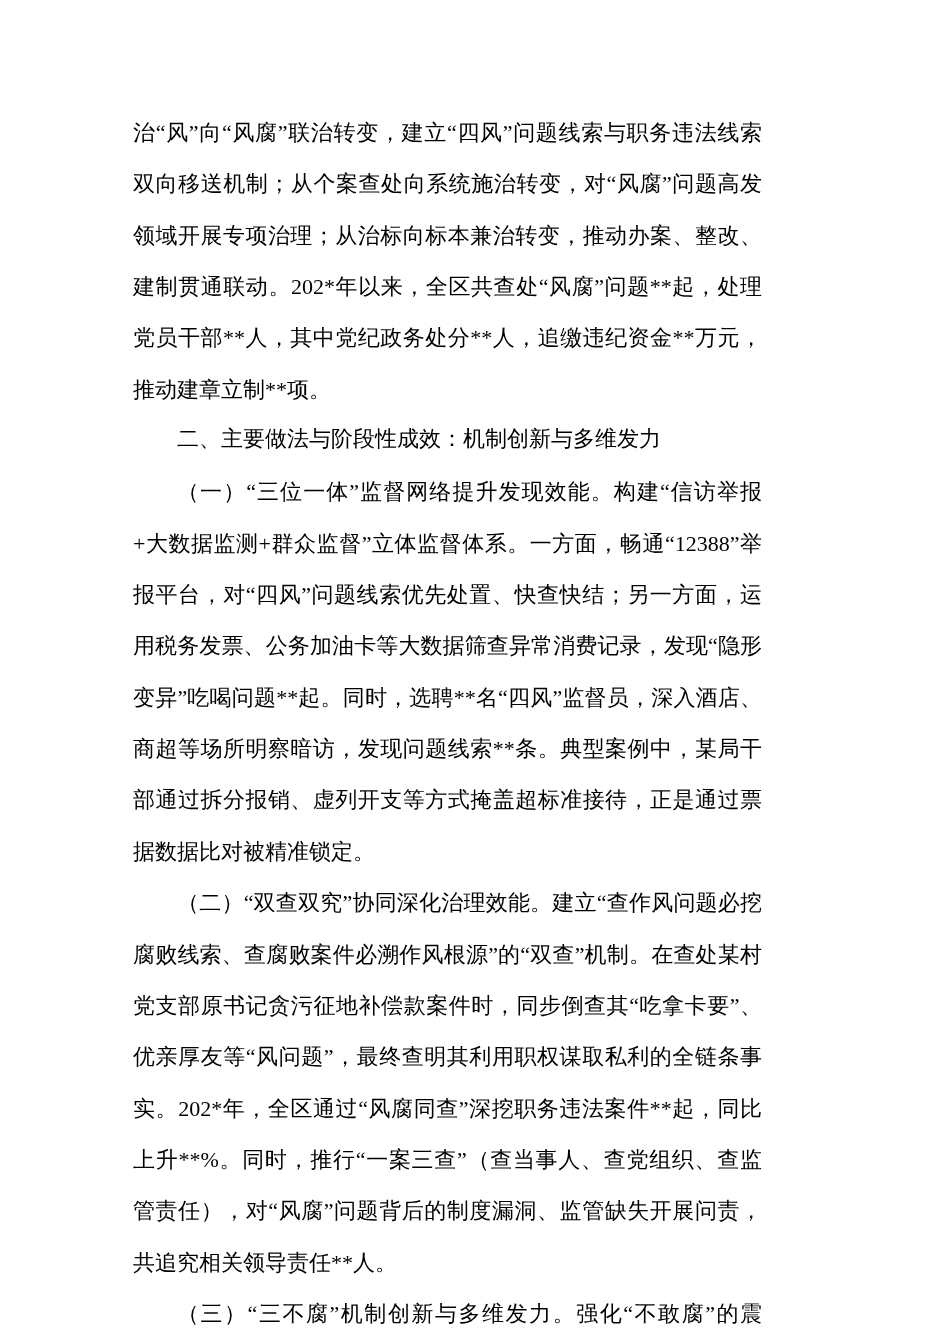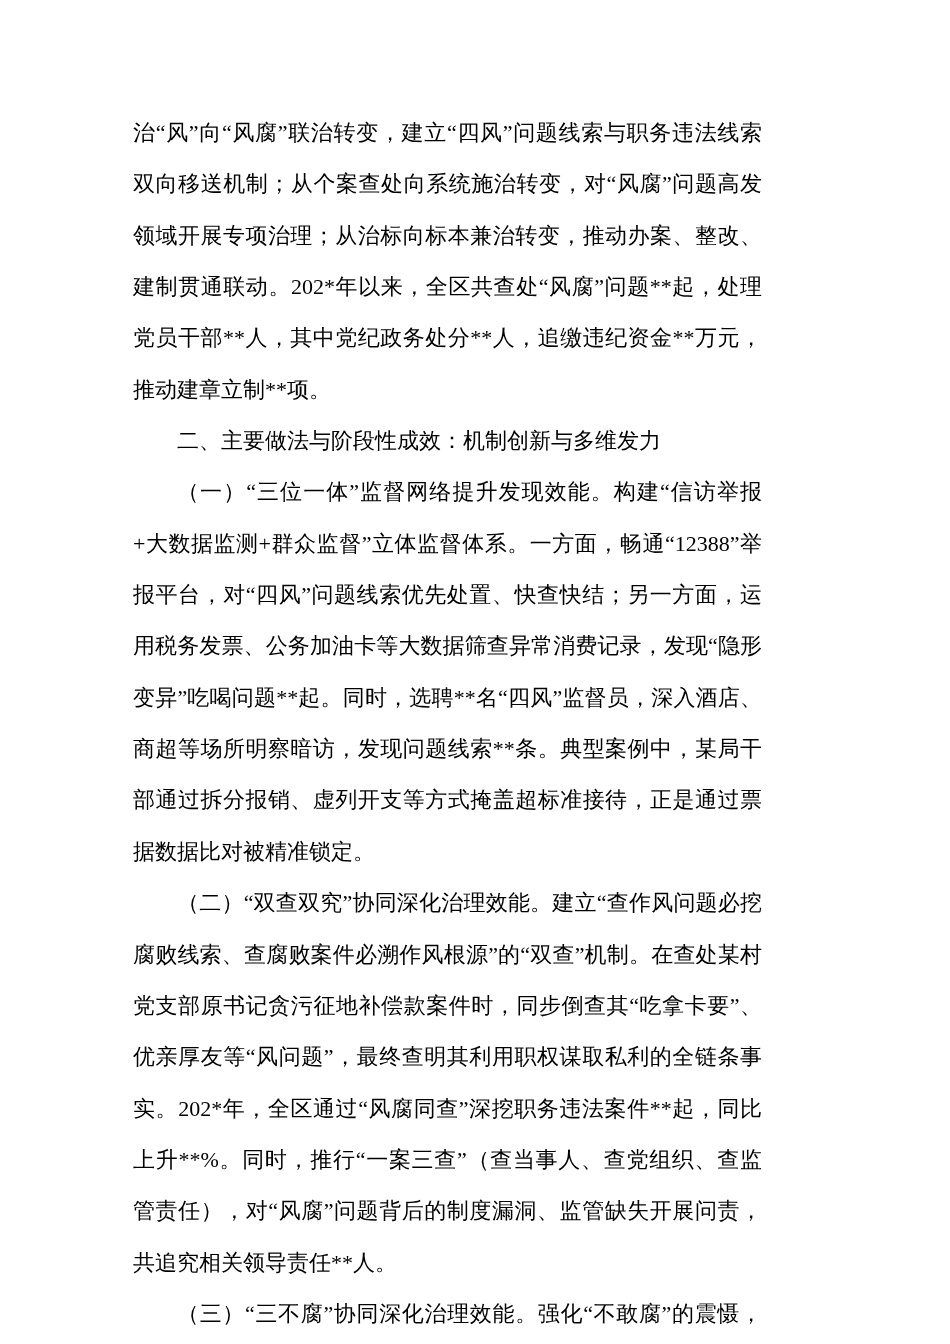--- a/index.html
+++ b/index.html
@@ -27,34 +27,34 @@
     font-size: 22px;
     line-height: 51.35px;
     font-weight: normal;
   }
   .indent {
     text-indent: 2em;
   }
   .heading {
     font-weight: bold;
     text-indent: 2em;
-    font-family: Liberation Serif, serif;
+    font-family: Liberation Mono, monospace;
   }
   .lead {
     font-weight: normal;
   }
 </style>
 </head>
 <body>
 
 <div class="page">
 
   <p class="body-text">治“风”向“风腐”联治转变，建立“四风”问题线索与职务违法线索双向移送机制；从个案查处向系统施治转变，对“风腐”问题高发领域开展专项治理；从治标向标本兼治转变，推动办案、整改、建制贯通联动。202*年以来，全区共查处“风腐”问题**起，处理党员干部**人，其中党纪政务处分**人，追缴违纪资金**万元，推动建章立制**项。</p>
 
   <h2 class="heading">二、主要做法与阶段性成效：机制创新与多维发力</h2>
 
   <p class="indent"><span class="lead">（一）“三位一体”监督网络提升发现效能。</span><span>构建“信访举报+大数据监测+群众监督”立体监督体系。一方面，畅通“12388”举报平台，对“四风”问题线索优先处置、快查快结；另一方面，运用税务发票、公务加油卡等大数据筛查异常消费记录，发现“隐形变异”吃喝问题**起。同时，选聘**名“四风”监督员，深入酒店、商超等场所明察暗访，发现问题线索**条。典型案例中，某局干部通过拆分报销、虚列开支等方式掩盖超标准接待，正是通过票据数据比对被精准锁定。</span></p>
 
   <p class="indent"><span class="lead">（二）“双查双究”协同深化治理效能。</span><span>建立“查作风问题必挖腐败线索、查腐败案件必溯作风根源”的“双查”机制。在查处某村党支部原书记贪污征地补偿款案件时，同步倒查其“吃拿卡要”、优亲厚友等“风问题”，最终查明其利用职权谋取私利的全链条事实。202*年，全区通过“风腐同查”深挖职务违法案件**起，同比上升**%。同时，推行“一案三查”（查当事人、查党组织、查监管责任），对“风腐”问题背后的制度漏洞、监管缺失开展问责，共追究相关领导责任**人。</span></p>
 
-  <p class="indent"><span class="lead">（三）“三不腐”协同深化治理效能。</span><span>强化“不敢腐”的震慑，对“风腐”问题露头就打，公开通报典型案例**起；扎牢“不能腐”的笼</span></p>
+  <p class="indent"><span class="lead">（三）“三不腐”机制创新与多维发力。</span><span>强化“不敢腐”的震慑，对“风腐”问题露头就打，公开通报典型案例**起；扎牢“不能腐”的笼</span></p>
 
 </div>
 
 </body></html>

